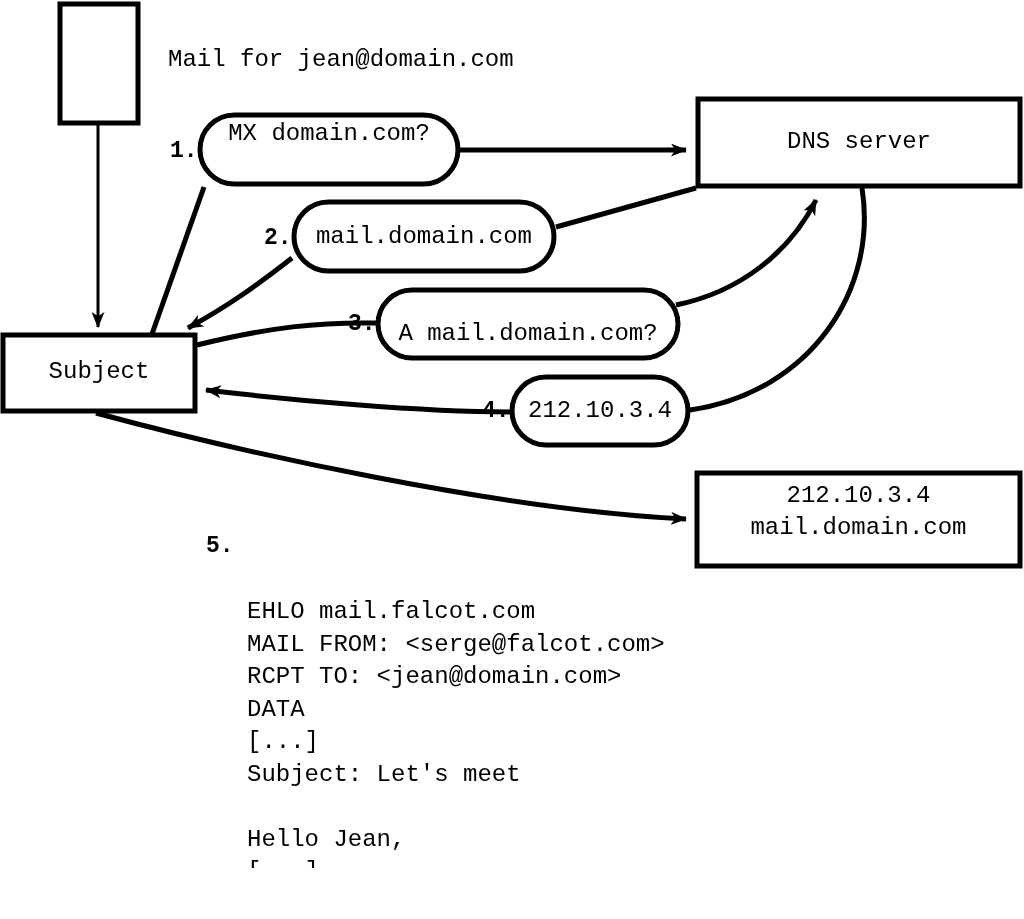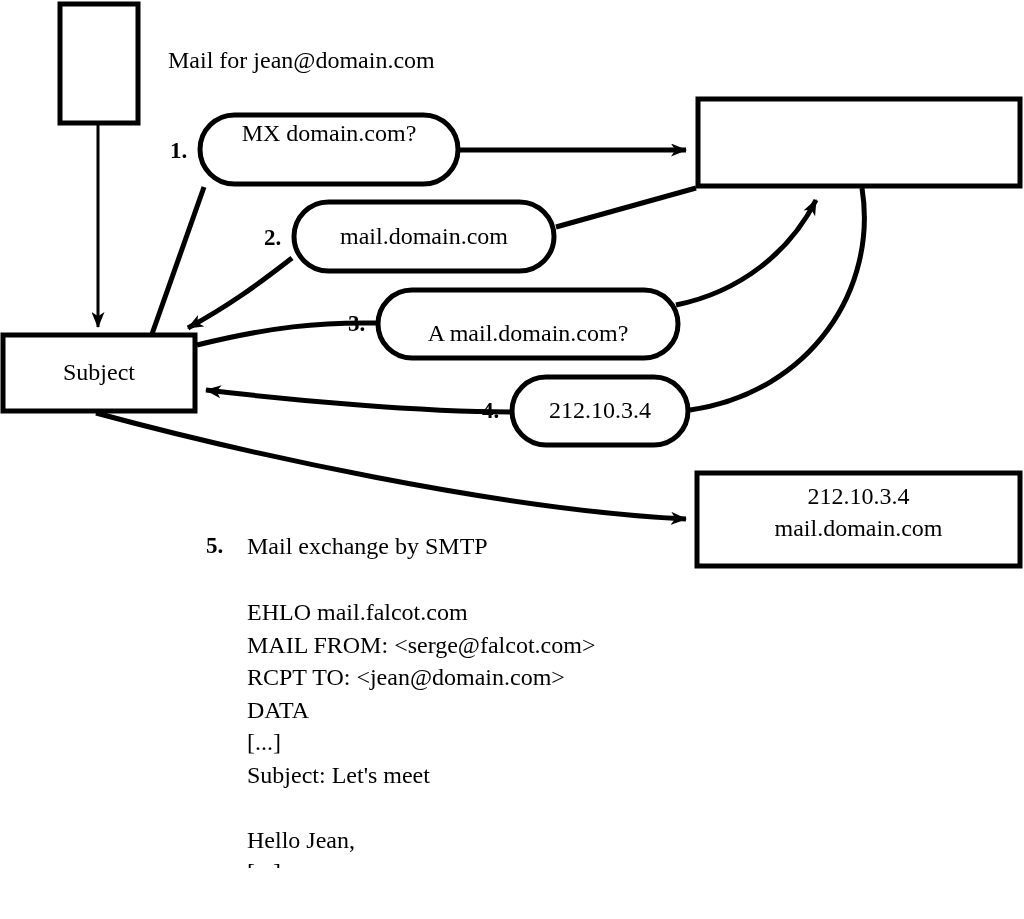--- a/index.html
+++ b/index.html
@@ -5,21 +5,21 @@
   html, body {
     margin: 0;
     padding: 0;
     background: #ffffff;
   }
   #canvas {
     position: relative;
     width: 1024px;
     height: 868px;
     background: #ffffff;
-    font-family: Liberation Serif, serif;
+    font-family: Liberation Mono, monospace;
     overflow: hidden;
   }
   svg.layer {
     position: absolute;
     left: 0;
     top: 0;
     width: 1024px;
     height: 919px;
   }
   .node-label {
@@ -108,36 +108,36 @@
 
     <rect x="378" y="290" width="300" height="68" rx="34" ry="34" fill="#ffffff" stroke="#000000" stroke-width="5"></rect>
 
     <rect x="512" y="377" width="176" height="68" rx="34" ry="34" fill="#ffffff" stroke="#000000" stroke-width="5"></rect>
   </svg>
 
   <div class="free-text" style="left:168px; top:44px;">Mail for jean@domain.com</div>
 
   <div class="node-label" style="left:3px; top:357px; width:192px;">Subject</div>
 
+  <div class="node-label" style="left:698px; top:127px; width:322px;">DNS server</div>
 
   <div class="node-label" style="left:697px; top:481px; width:323px;">212.10.3.4</div>
   <div class="node-label" style="left:697px; top:513px; width:323px;">mail.domain.com</div>
 
   <div class="step-num" style="left:170px; top:138px;">1.</div>
   <div class="step-num" style="left:264px; top:225px;">2.</div>
   <div class="step-num" style="left:348px; top:311px;">3.</div>
   <div class="step-num" style="left:482px; top:398px;">4.</div>
 
   <div class="bubble-label" style="left:200px; top:120px; width:258px;">MX domain.com?</div>
   <div class="bubble-label" style="left:294px; top:223px; width:260px;">mail.domain.com</div>
   <div class="bubble-label" style="left:378px; top:320px; width:300px;">A mail.domain.com?</div>
   <div class="bubble-label" style="left:512px; top:397px; width:176px;">212.10.3.4</div>
 
   <div class="step-num" style="left:206px; top:533px;">5.</div>
-  <div class="free-text" style="left:247px; top:530px;">Mail exchange by SMTP</div>
 
   <div class="smtp-block" style="left:247px; top:596px;">EHLO mail.falcot.com
 MAIL FROM: &lt;serge@falcot.com&gt;
 RCPT TO: &lt;jean@domain.com&gt;
 DATA
 [...]
 Subject: Let's meet
 
 Hello Jean,
 [...]

